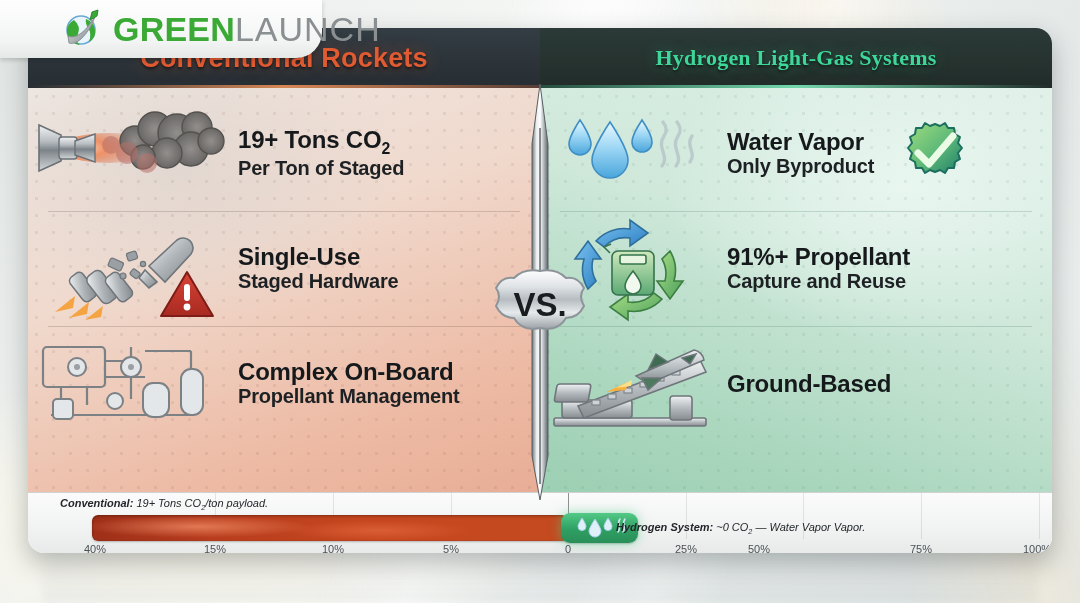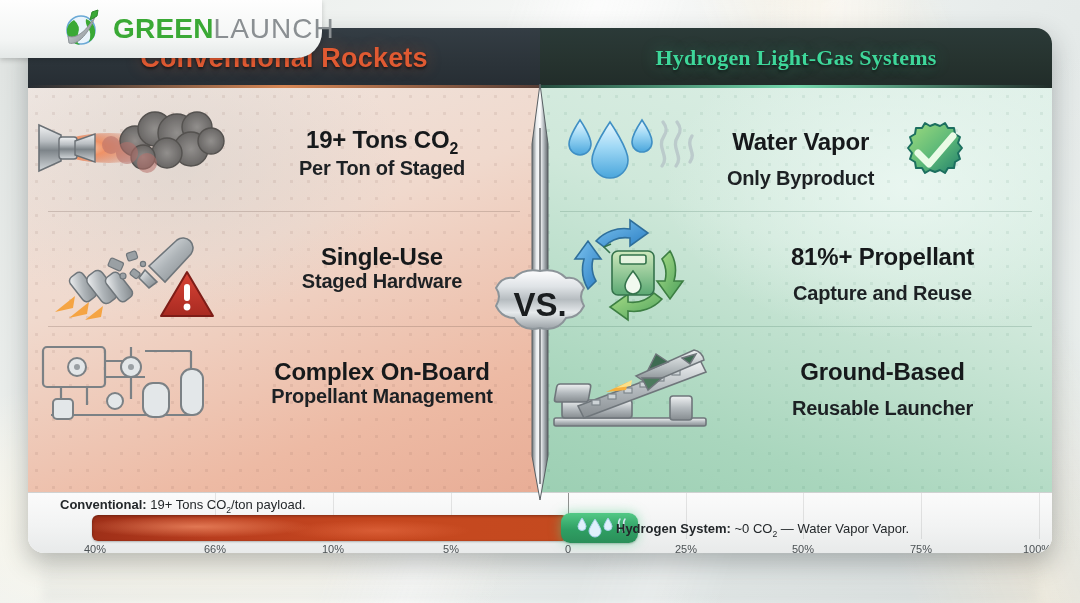--- a/index.html
+++ b/index.html
@@ -21,21 +21,21 @@
     opacity:.9;}
 
   
   .logo-bar{position:absolute;left:0;top:0;width:322px;height:58px;
     background:linear-gradient(180deg,#fefefe 0%,#f3f5f4 70%,#e4e8e7 100%);
     border-bottom-right-radius:26px;
     box-shadow:0 2px 5px rgba(0,0,0,.18);
     display:flex;align-items:center;z-index:8;}
   .logo-wrap{display:flex;align-items:center;gap:7px;margin-left:60px;}
   .logo-mark{width:46px;height:46px;position:relative;flex:none;}
-  .logo-text{font-size:28px;font-weight:bold;letter-spacing:.2px;line-height:1;}
+  .logo-text{font-size:34px;font-weight:bold;letter-spacing:.2px;line-height:1;}
   .logo-green{color:#3aa935;}
   .logo-launch{color:#8a8f92;font-weight:500;letter-spacing:1px;}
 
   
   .card{position:absolute;left:28px;top:28px;width:1024px;height:525px;
     border-radius:16px;overflow:hidden;
     box-shadow:0 10px 26px rgba(40,48,52,.33),0 1px 0 rgba(255,255,255,.7) inset;
     z-index:5;background:#fff;}
   .card-reflection{position:absolute;left:42px;top:556px;width:996px;height:46px;
     background:linear-gradient(180deg,rgba(160,170,172,.30),rgba(160,170,172,0));
@@ -50,21 +50,21 @@
     display:flex;align-items:center;justify-content:center;position:relative;}
   .head-l:after,.head-r:after{content:"";position:absolute;left:0;right:0;bottom:0;height:3px;}
   .head-l:after{background:linear-gradient(90deg,rgba(230,110,60,0),rgba(245,150,90,.85),rgba(230,110,60,.25));}
   .head-r:after{background:linear-gradient(90deg,rgba(60,210,150,.2),rgba(130,245,195,.85),rgba(60,210,150,0));}
   .title-l{font-size:27px;font-weight:bold;color:#e05a32;letter-spacing:.2px;
     text-shadow:0 2px 3px rgba(0,0,0,.55),0 0 16px rgba(224,90,50,.35);}
   .title-r{font-size:22px;font-weight:bold;color:#3ed79a;letter-spacing:.2px;
     text-shadow:0 2px 3px rgba(0,0,0,.55),0 0 16px rgba(62,215,154,.35);font-family:Liberation Serif, serif;}
 
   
-  .body{position:absolute;left:0;top:60px;width:100%;height:405px;display:flex;z-index:2;text-align:center;}
+  .body{position:absolute;left:0;top:60px;width:100%;height:405px;display:flex;z-index:2;}
   .half{flex:1;position:relative;overflow:hidden;}
   .half-l{background:
       radial-gradient(ellipse 70% 60% at 30% 20%, rgba(215,210,205,.55), rgba(235,190,172,0) 62%),
       linear-gradient(160deg,#efe7e2 0%,#f0d9cd 40%,#edbaa4 78%,#e8ad96 100%);}
   .half-r{background:
       radial-gradient(ellipse 75% 60% at 72% 24%, rgba(236,248,243,.85), rgba(200,232,216,0) 64%),
       linear-gradient(200deg,#dff0e8 0%,#cfe8da 42%,#a9d6bd 80%,#9ccfb3 100%);}
   .hexes{position:absolute;inset:0;opacity:.18;
     background-image:radial-gradient(circle at 50% 50%, rgba(120,80,70,.6) 0 1.4px, rgba(0,0,0,0) 1.6px);
     background-size:17px 17px;}
@@ -72,33 +72,33 @@
   .rowdiv{position:absolute;left:4%;right:4%;height:1px;background:rgba(90,70,60,.22);}
   .rowdiv.r{background:rgba(50,100,80,.20);}
 
   .row{position:absolute;left:0;width:100%;height:115px;display:flex;align-items:center;}
   .r1{top:8px}.r2{top:123px}.r3{top:238px}
   .icon-cell{width:210px;height:110px;flex:none;display:flex;align-items:center;justify-content:center;position:relative;}
   .txt-cell{flex:1;padding-right:14px;}
   .half-r .icon-cell{width:185px;}
   .t-main{font-size:24px;font-weight:bold;color:#16191b;line-height:1.08;letter-spacing:-.2px;}
   .t-sub{font-size:20px;font-weight:bold;color:#1d2124;line-height:1.12;letter-spacing:-.2px;}
-  .half-r .t-main,.half-r .t-sub{margin-left:2px;margin-top:12px;}
+  .half-r .t-main,.half-r .t-sub{margin-left:2px;}
   sub{font-size:.66em;}
 
   
   .spike{position:absolute;left:50%;top:56px;width:26px;height:416px;margin-left:-13px;z-index:6;}
   .vs{position:absolute;left:50%;top:240px;width:108px;height:74px;margin-left:-54px;z-index:7;}
 
   
   .footer{position:absolute;left:0;bottom:0;width:100%;height:60px;z-index:4;
     background:linear-gradient(180deg,#fbfbfb 0%,#f2f3f3 55%,#e8eaea 100%);
     border-top:1px solid rgba(0,0,0,.10);}
   .f-inner{position:absolute;left:28px;right:28px;top:0;bottom:0;}
-  .f-label{position:absolute;top:4px;font-size:13px;color:#23272a;white-space:nowrap;}
+  .f-label{position:absolute;top:4px;font-size:11px;color:#23272a;white-space:nowrap;font-style:italic;}
   .f-label b{font-weight:bold;}
   .f-left{left:4px;}
   .f-right{left:560px;top:28px;}
   .gridlines{position:absolute;left:0;right:0;top:0;height:46px;}
   .gl{position:absolute;top:0;bottom:0;width:1px;background:rgba(0,0,0,.09);}
   .gl.zero{background:rgba(0,0,0,.42);width:1px;}
   .bar-track{position:absolute;left:0;right:0;top:22px;height:26px;}
   .bar-red{position:absolute;top:0;height:26px;border-radius:6px;
     background:
       radial-gradient(ellipse 40% 70% at 22% 45%, rgba(255,160,120,.6), rgba(255,150,110,0) 60%),
@@ -345,21 +345,21 @@
             </g>
             <g stroke="#35734c" stroke-width="1.6">
               <rect x="54" y="36" width="42" height="44" rx="6" fill="url(#can)"></rect>
               <rect x="62" y="40" width="26" height="9" rx="2" fill="#e6f4e0"></rect>
               <path d="M52 38 l-6 -6 l7 -3" fill="none"></path>
               <path d="M75 56 C75 56 67 66 67 71 a8 8 0 0 0 16 0 C83 66 75 56 75 56 Z" fill="#f1f9ef"></path>
             </g>
           </svg>
         </div>
         <div class="txt-cell">
-          <div class="t-main">81%+ Propellant</div>
+          <div class="t-main">91%+ Propellant</div>
           <div class="t-sub">Capture and Reuse</div>
         </div>
       </div>
 
       <div class="row r3">
         <div class="icon-cell">
           <svg width="178" height="100" viewBox="0 0 178 100">
             <defs>
               <linearGradient id="rail" x1="0" y1="0" x2="0" y2="1">
                 <stop offset="0" stop-color="#f0f2f3"></stop>
@@ -396,21 +396,20 @@
             <g stroke="#6f767b" stroke-width="1.5">
               <path d="M92 42 L150 16 a12 12 0 0 1 10 10 L104 50 Z" fill="url(#plane)"></path>
               <path d="M104 36 L112 20 L124 28 Z" fill="#3e6b52"></path>
               <path d="M98 44 L104 56 L118 44 Z" fill="#4d7a5e"></path>
               <path d="M138 24 L152 20 L146 30 Z" fill="#3e6b52"></path>
             </g>
           </svg>
         </div>
         <div class="txt-cell">
           <div class="t-main">Ground-Based</div>
-          <div class="t-sub">Reusable Launcher</div>
         </div>
       </div>
     </div>
   </div>
 
   <div class="spike">
     <svg width="26" height="416" viewBox="0 0 26 416">
       <defs>
         <linearGradient id="spk" x1="0" y1="0" x2="1" y2="0">
           <stop offset="0" stop-color="#6d7478"></stop>
@@ -476,26 +475,26 @@
           </span>
         </div>
       </div>
 
       <div class="f-label f-right">
         <b>Hydrogen System:</b><span> ~0 CO</span><sub>2</sub><span> — Water Vapor Vapor.</span>
       </div>
 
       <div class="ticks">
         <span class="tick" style="left:39px">40%</span>
-        <span class="tick" style="left:159px">66%</span>
+        <span class="tick" style="left:159px">15%</span>
         <span class="tick" style="left:277px">10%</span>
         <span class="tick" style="left:395px">5%</span>
         <span class="tick" style="left:512px">0</span>
         <span class="tick" style="left:630px">25%</span>
-        <span class="tick" style="left:747px">50%</span>
+        <span class="tick" style="left:703px">50%</span>
         <span class="tick" style="left:865px">75%</span>
         <span class="tick" style="left:981px">100%</span>
       </div>
     </div>
   </div>
 </div>
 
 <div class="logo-bar">
   <div class="logo-wrap">
     <span class="logo-mark">

